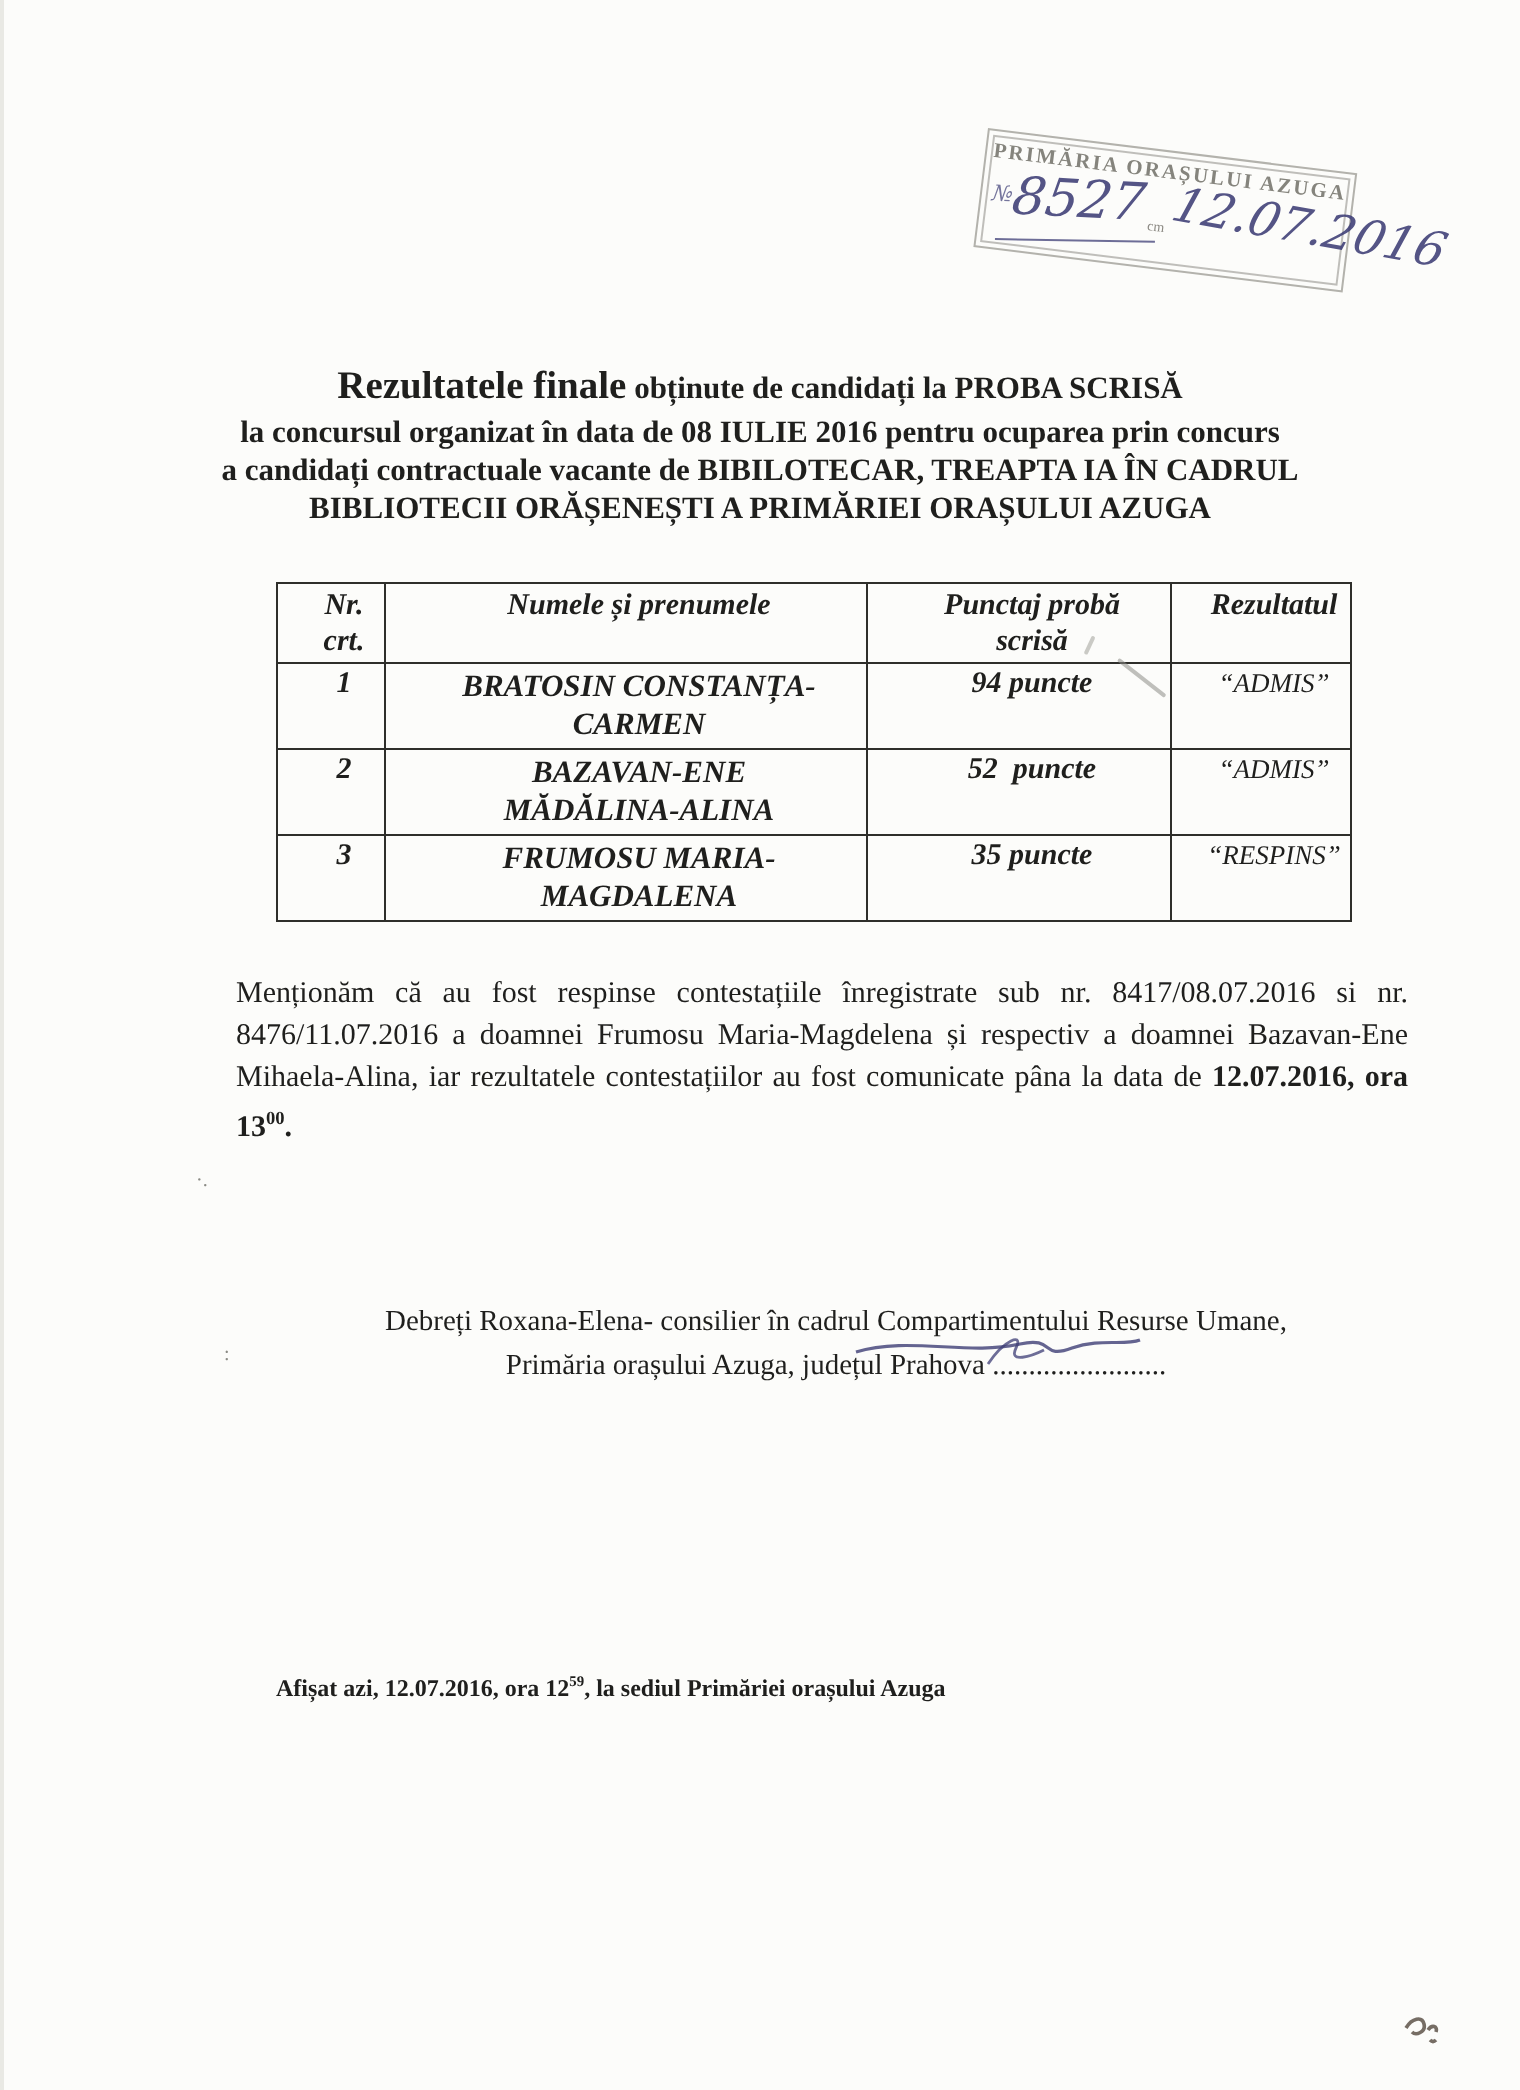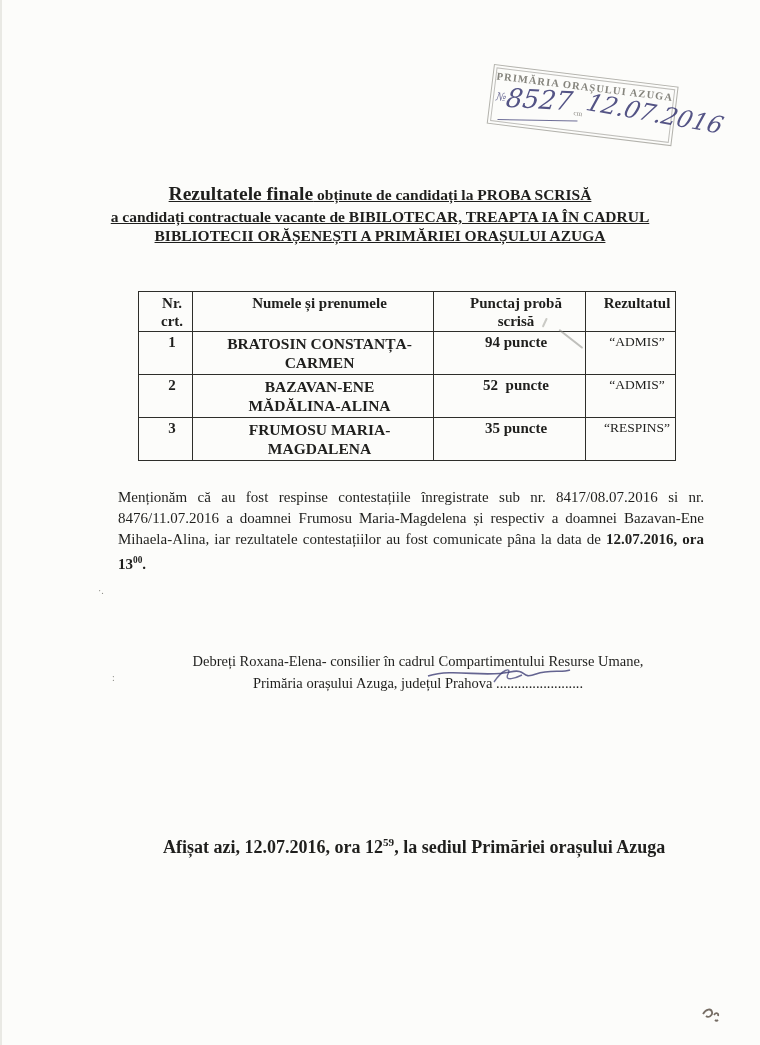--- a/index.html
+++ b/index.html
@@ -30,32 +30,32 @@
   .stamp-underline{
     position:absolute; left:9px; top:49px; width:80px; height:0;
     border-top:1.6px solid rgba(61,61,118,.75); transform:rotate(-6deg);
   }
   .stamp-cm{position:absolute; left:84px; top:34px; font-size:7px; color:rgba(110,108,100,.8);}
   .stamp-date{
     position:absolute; left:96px; top:16px; transform:rotate(3deg) skewX(-8deg);
     font-size:24px; line-height:26px; opacity:.88; white-space:nowrap;
   }
   
-  .title{position:absolute; left:50px; width:660px; top:182px; text-align:center; font-weight:bold;text-decoration:underline;}
+  .title{position:absolute; left:50px; width:660px; top:182px; text-align:center; font-weight:bold;}
   .title .l1{font-size:15.5px; line-height:24px;}
   .title .l1 .big{font-size:19.5px;}
   .title .ln{font-size:15.5px; line-height:19px;}
   
   table.results{
     position:absolute; left:138px; top:291px; width:537px;
     border-collapse:collapse; table-layout:fixed;
   }
   table.results td, table.results th{
     border:1.6px solid #2e2e2a; padding:2px 3px 0 16px;
-    text-align:center; vertical-align:top; overflow:hidden;
+    text-align:center; vertical-align:top; overflow:hidden;font-style:italic;
   }
   th.hdr{font-size:15px; font-weight:bold; line-height:18px; height:37px;}
   td.nr{font-size:15px; font-weight:bold;}
   td.name{font-size:15.5px; font-weight:bold; line-height:19px; height:40px;}
   td.score{font-size:15px; font-weight:bold;}
   td.result{font-size:13.5px; font-weight:normal;}
   .ws-prl{white-space:pre-line;}
   .ws-pre{white-space:pre;}
   
   .body-par{
@@ -67,21 +67,21 @@
   
   .sig{
     position:absolute; left:90px; top:651px; width:656px;
     text-align:center; font-size:14.5px; line-height:21.5px;
   }
   .sig .dotswrap{position:relative; display:inline-block;}
   .sig svg.flourish{position:absolute; left:-72px; top:-13px;}
   
   .footer-note{
     position:absolute; left:138px; top:836px;
-    font-size:18px; font-weight:bold;margin-left:25px;
+    font-size:12px; font-weight:bold;
   }
   
   .artifact{position:absolute; background:#8d8d86; opacity:.55; height:1.5px; border-radius:1px;}
   .a1{left:556px; top:338px; width:30px; transform:rotate(38deg);}
   .a2{left:540px; top:322px; width:10px; transform:rotate(115deg); opacity:.45;}
   .speck{position:absolute; color:#8a8a84; font-size:10px;}
   .smudge{position:absolute; left:699px; top:1004px;}
 </style>
 </head>
 <body>
@@ -93,20 +93,21 @@
     <div class="stamp-inner"></div>
     <div class="stamp-org">PRIMĂRIA ORAȘULUI AZUGA</div>
     <div class="stamp-nr pen"><span class="no">№</span><span>8527</span></div>
     <div class="stamp-underline"></div>
     <div class="stamp-cm">cm</div>
     <div class="stamp-date pen">12.07.2016</div>
   </div>
 
   <div class="title">
     <div class="l1"><span class="big">Rezultatele finale</span><span> obținute de candidați la PROBA SCRISĂ</span></div>
+    <div class="ln">la concursul organizat în data de 08 IULIE 2016 pentru ocuparea prin concurs</div>
     <div class="ln">a candidați contractuale vacante de BIBILOTECAR, TREAPTA IA ÎN CADRUL</div>
     <div class="ln">BIBLIOTECII ORĂȘENEȘTI A PRIMĂRIEI ORAȘULUI AZUGA</div>
   </div>
 
   <table class="results">
     <colgroup>
       <col style="width:54px">
         <col style="width:241px">
         <col style="width:152px">
         <col style="width:90px">

